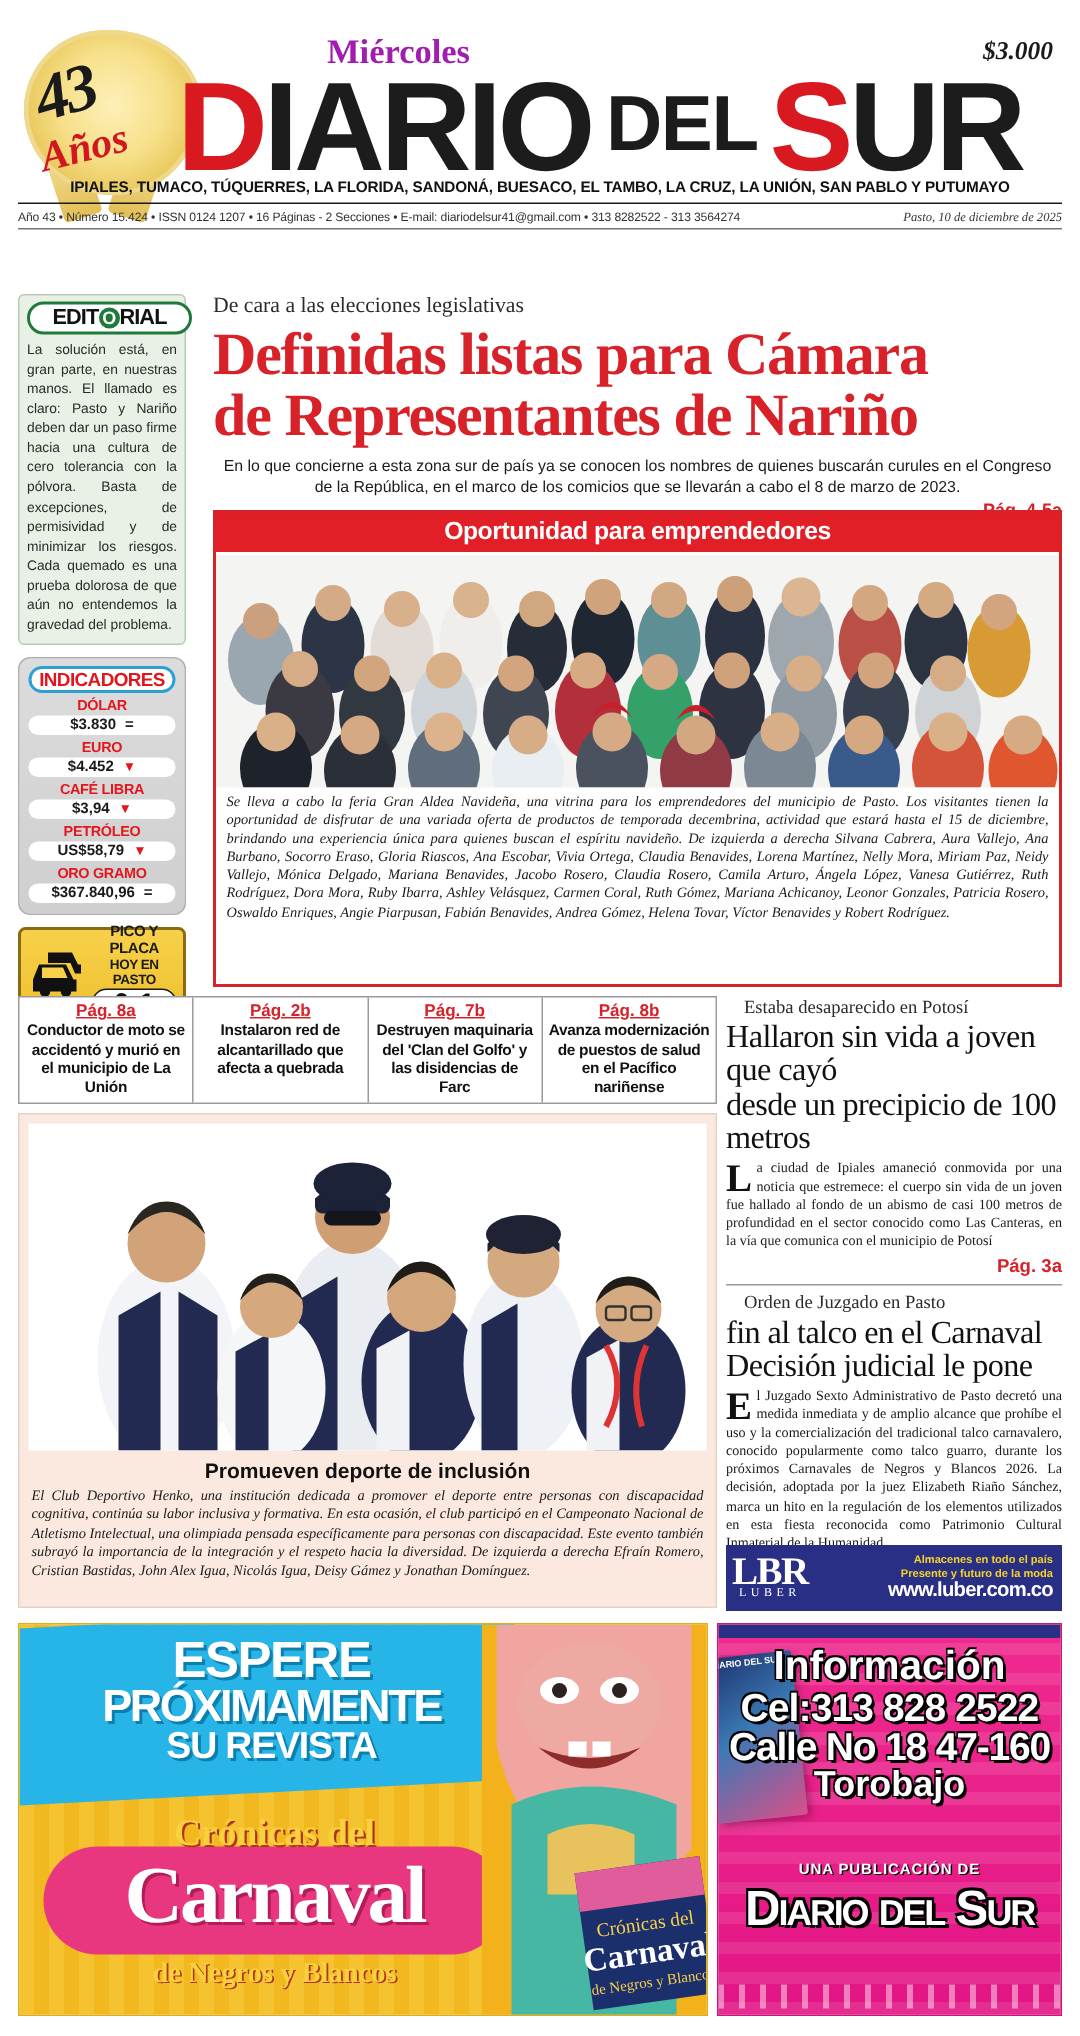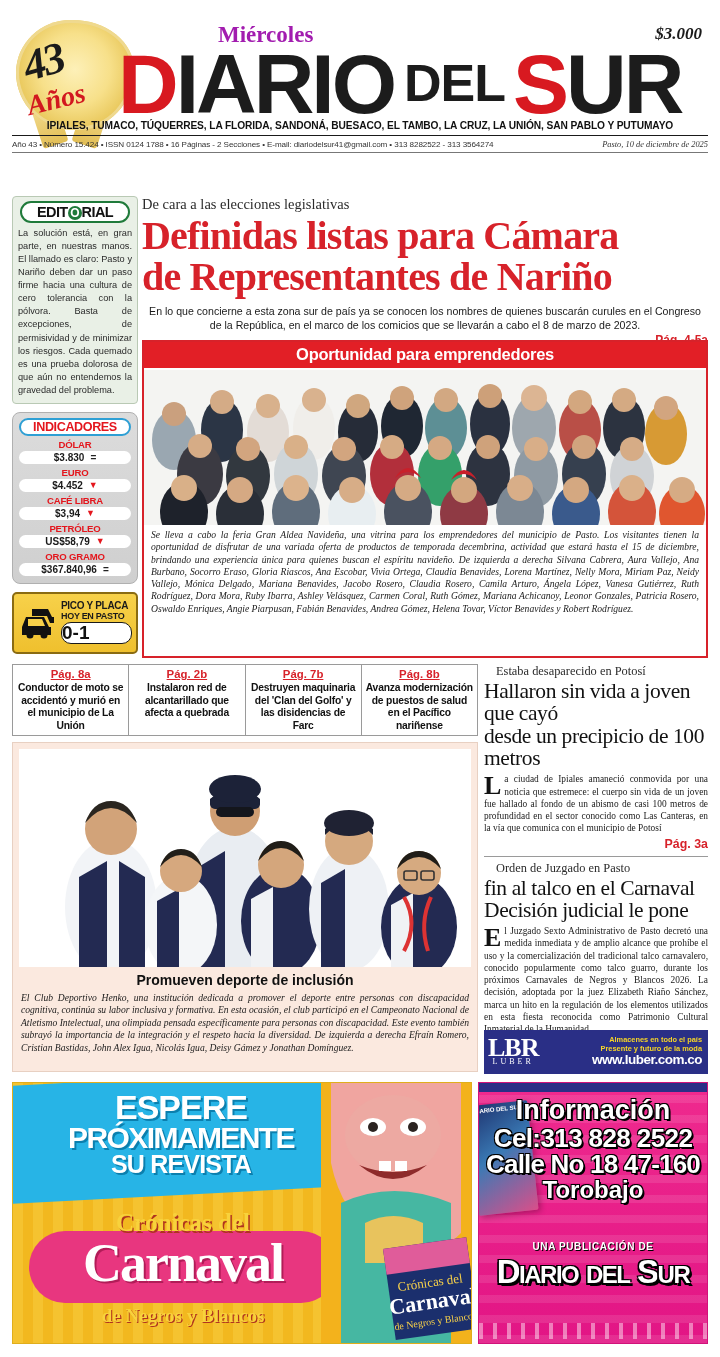--- a/index.html
+++ b/index.html
@@ -67,21 +67,21 @@
   }
   .mh-info {
     position:absolute; left: 12px; right: 12px; top: 140px;
     display:flex; justify-content:space-between; align-items:center;
     font-size: 8.1px; color:#333; border-bottom:1px solid #777; padding-bottom:3px;
   }
   .mh-info .left { letter-spacing:-0.1px; }
   .mh-info .right { font-family:"Liberation Serif", serif; font-style:italic; font-size:8.4px;margin-left:42px; }
 
   
-  .leftrail { position:absolute; left:12px; top:196px; width:126px; }
+  .leftrail { position:absolute; left:12px; top:196px; width:112px; }
   .edbox {
     background:#e9f0e6; border:1px solid #b9c9b4; border-radius:4px; padding:4px 5px 6px;
   }
   .edtitle {
     display:block; margin:0 auto 4px; width:110px; text-align:center;
     background:#fff; border:2.5px solid #1f7a3a; border-radius:14px;
     font-weight:900; font-size:14.5px; color:#111; letter-spacing:-0.6px; padding:1px 0;
   }
   .edtitle .o { color:#fff; background:#1f7a3a; border-radius:50%;
     display:inline-block; width:14px; height:14px; line-height:14px; font-size:12px; }
@@ -105,21 +105,21 @@
   }
   .arw-d { color:#e4161d; font-size:9px; }
   .arw-e { color:#222; font-size:10px; font-weight:700; }
   .picobox {
     margin-top:8px; background:linear-gradient(180deg,#f7d14a,#efc02e);
     border:2px solid #8a6b12; border-radius:5px; padding:3px 4px 4px;
     display:flex; align-items:center; gap:3px; height:62px;
   }
   .pico-car { width:40px; height:42px; position:relative; flex:0 0 40px; }
   .pico-car svg { width:40px; height:42px; }
-  .pico-right { flex:1; }
+  .pico-right { flex:1; text-align:center; }
   .pico-t1 { font-weight:900; font-size:10px; color:#1a1a1a; letter-spacing:-0.3px; }
   .pico-t2 { font-weight:700; font-size:9px; color:#1a1a1a; letter-spacing:-0.3px; }
   .pico-num {
     background:#fff; border:1.5px solid #1a1a1a; border-radius:10px; margin-top:1px;
     font-weight:900; font-size:19px; color:#111; line-height:1.05;
   }
 
   
   .lead { position:absolute; left:142px; top:196px; width:566px; }
   .kicker { font-family:"Liberation Serif", serif; font-size:14.5px; color:#2b2b2b; }
@@ -314,21 +314,21 @@
       <span class="d">D</span>
         <span class="iario">IARIO</span>
         <span class="del">DEL</span>
         <span class="s">S</span>
         <span class="ur">UR</span>
     </div>
 
     <div class="mh-cities">IPIALES, TUMACO, TÚQUERRES, LA FLORIDA, SANDONÁ, BUESACO, EL TAMBO, LA CRUZ, LA UNIÓN, SAN PABLO Y PUTUMAYO</div>
 
     <div class="mh-info">
-      <span class="left">Año 43 • Número  15.424 • ISSN  0124 1788  • 16  Páginas - 2 Secciones  •  E-mail: diariodelsur41@gmail.com • 313 8282522 - 313 3564274</span>
+      <span class="left">Año 43 • Número  15.424 • ISSN  0124 1207  • 16  Páginas - 2 Secciones  •  E-mail: diariodelsur41@gmail.com • 313 8282522 - 313 3564274</span>
       <span class="right">Pasto, 10 de diciembre de 2025</span>
     </div>
   </div>
 
   <div class="leftrail">
 
     <div class="edbox">
       <div class="edtitle">
         <span>EDIT</span><span class="o">O</span><span>RIAL</span>
       </div>

